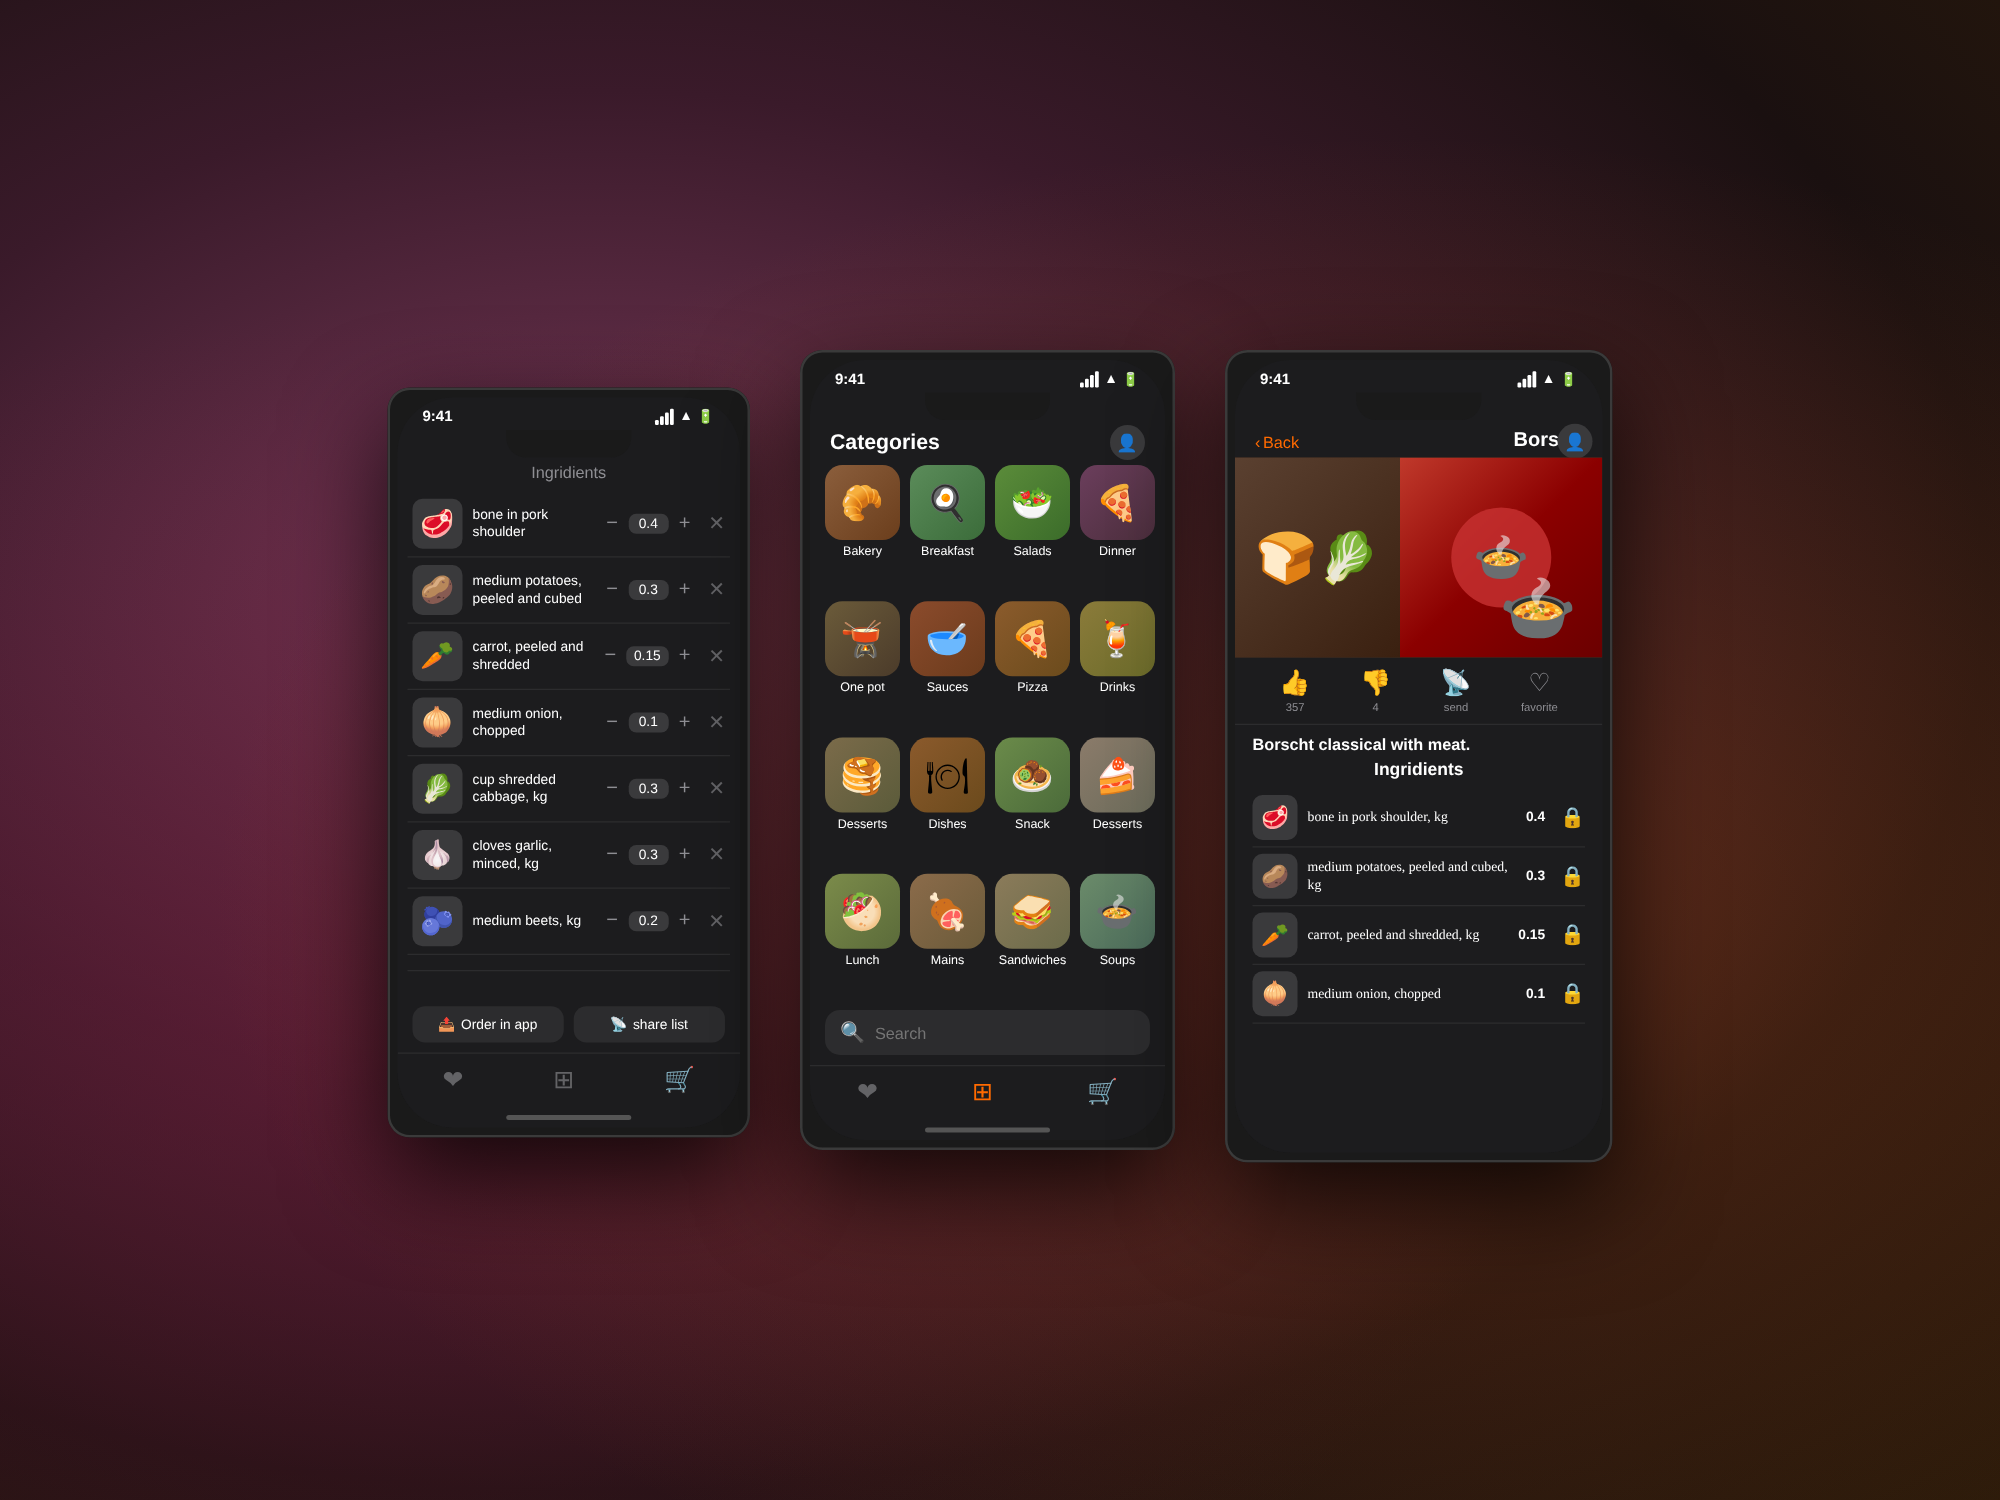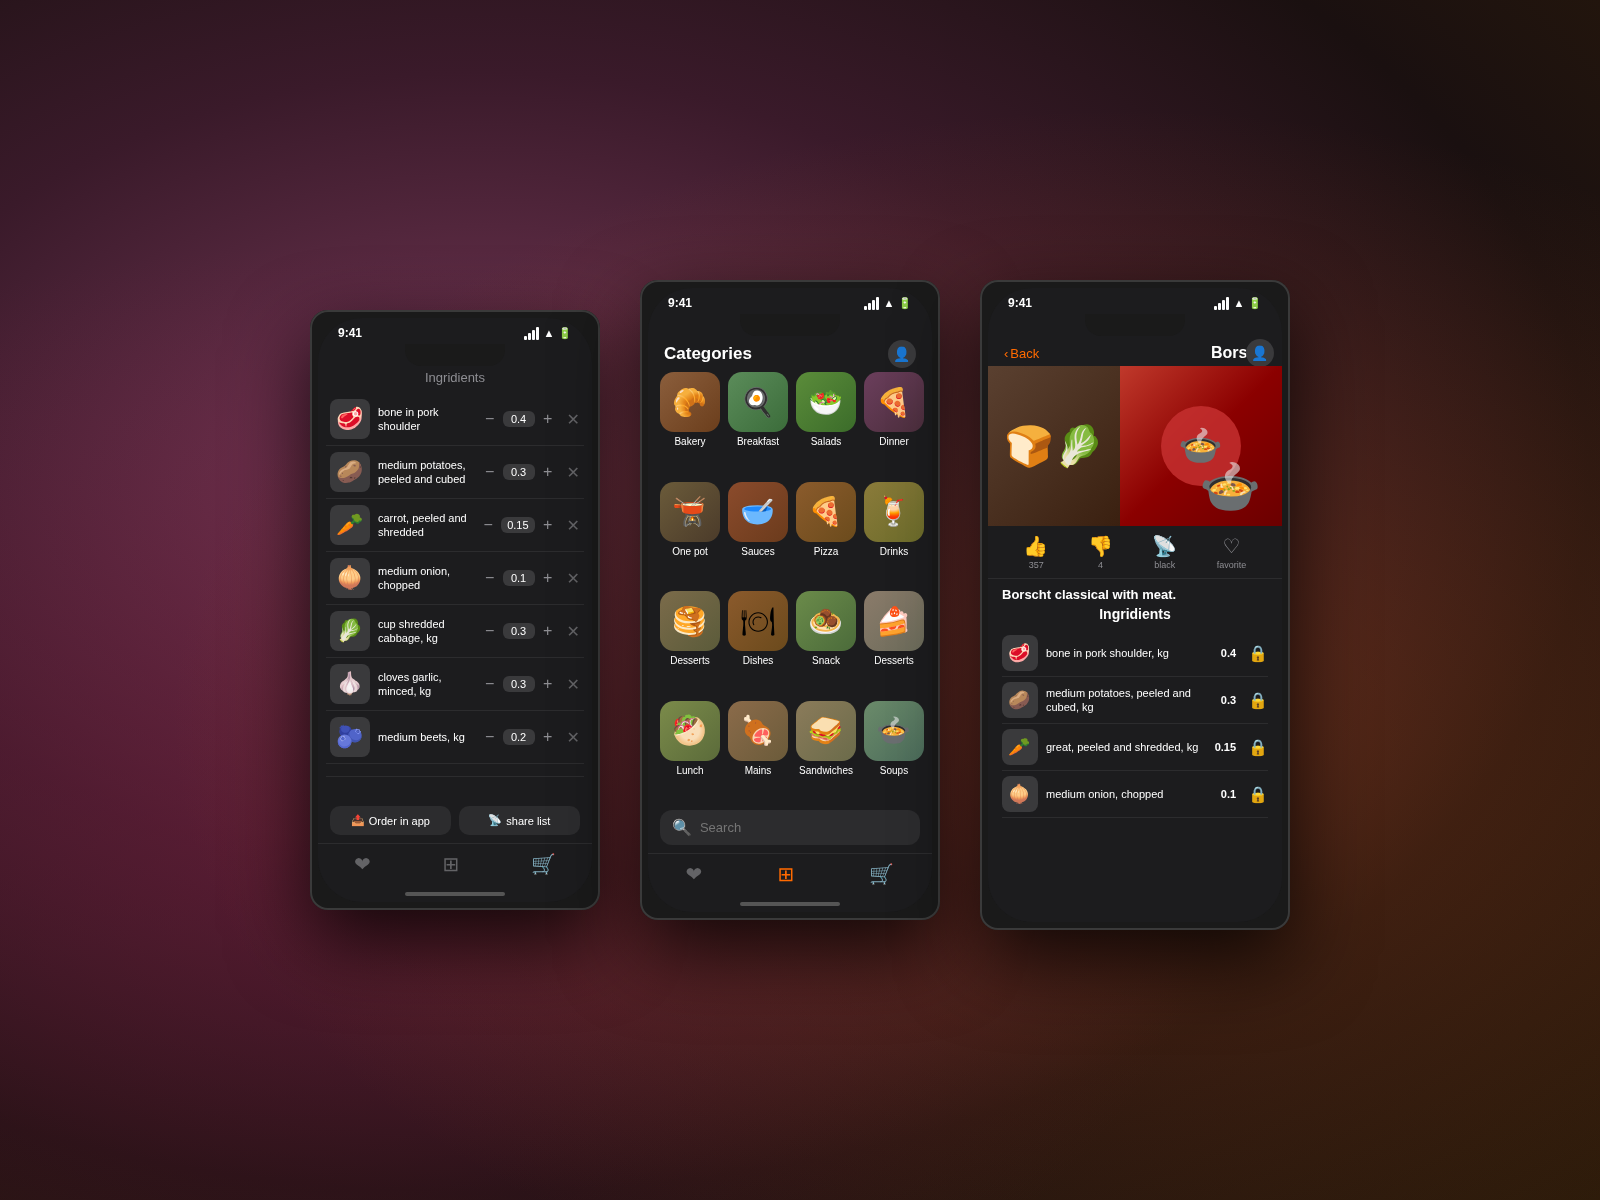--- a/index.html
+++ b/index.html
@@ -423,20 +423,21 @@
       align-items: center;
       justify-content: center;
       font-size: 18px;
       flex-shrink: 0;
     }
     .recipe-ingr-name {
       flex: 1;
       color: white;
       font-size: 11px;
       line-height: 1.3;
+      font-family: Liberation Serif, serif;
     }
     .recipe-ingr-qty {
       color: white;
       font-size: 11px;
       font-weight: 600;
     }
     .lock-icon {
       color: #3a3a3c;
       font-size: 16px;
       margin-left: 4px;
@@ -732,21 +733,21 @@
         <div class="recipe-action like">
           <span class="icon">👍</span>
           <span class="like-count">357</span>
         </div>
         <div class="recipe-action">
           <span class="icon">👎</span>
           <span class="dislike-count">4</span>
         </div>
         <div class="recipe-action">
           <span class="icon">📡</span>
-          <span>black</span>
+          <span>send</span>
         </div>
         <div class="recipe-action">
           <span class="icon">♡</span>
           <span>favorite</span>
         </div>
       </div>
 
       <div class="recipe-desc-section">
         <div class="recipe-desc-title">Borscht classical with meat.</div>
         <div class="ingr-section-title">Ingridients</div>
@@ -760,21 +761,21 @@
     </div>
             <div class="recipe-ingredient-item">
       <div class="recipe-ingr-img">🥔</div>
       <div class="recipe-ingr-name">medium potatoes,
 peeled and cubed, kg</div>
       <span class="recipe-ingr-qty">0.3</span>
       <span class="lock-icon">🔒</span>
     </div>
             <div class="recipe-ingredient-item">
       <div class="recipe-ingr-img">🥕</div>
-      <div class="recipe-ingr-name">great,
+      <div class="recipe-ingr-name">carrot,
 peeled and shredded, kg</div>
       <span class="recipe-ingr-qty">0.15</span>
       <span class="lock-icon">🔒</span>
     </div>
             <div class="recipe-ingredient-item">
       <div class="recipe-ingr-img">🧅</div>
       <div class="recipe-ingr-name">medium onion,
 chopped</div>
       <span class="recipe-ingr-qty">0.1</span>
       <span class="lock-icon">🔒</span>

